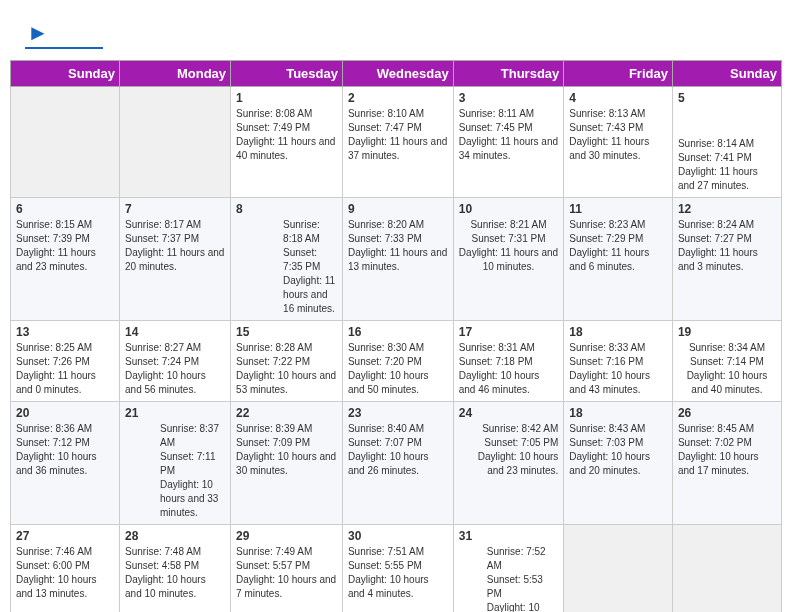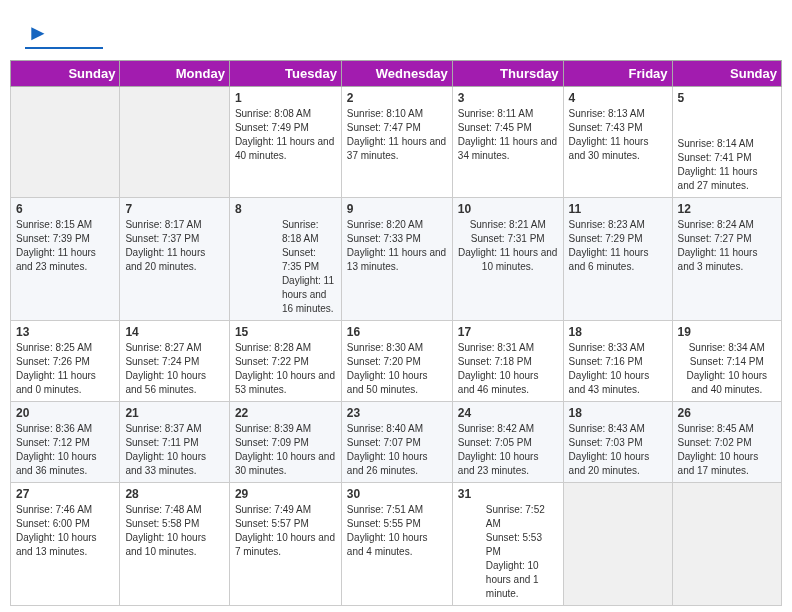--- a/index.html
+++ b/index.html
@@ -239,39 +239,39 @@
       </tr>
       <tr>
         <td>
           <span class="day-number">20</span>
           <div class="day-info" style="white-space: pre-line;">Sunrise: 8:36 AM
 Sunset: 7:12 PM
 Daylight: 10 hours and 36 minutes.</div>
         </td>
         <td>
           <span class="day-number">21</span>
-          <div class="day-info" style="white-space: pre-line;">Sunrise: 8:37 AM
+          <div class="day-info" style="white-space: pre-line; margin-left: 35px;">Sunrise: 8:37 AM
 Sunset: 7:11 PM
 Daylight: 10 hours and 33 minutes.</div>
         </td>
         <td>
           <span class="day-number">22</span>
           <div class="day-info" style="white-space: pre-line;">Sunrise: 8:39 AM
 Sunset: 7:09 PM
 Daylight: 10 hours and 30 minutes.</div>
         </td>
         <td>
           <span class="day-number">23</span>
           <div class="day-info" style="white-space: pre-line;">Sunrise: 8:40 AM
 Sunset: 7:07 PM
 Daylight: 10 hours and 26 minutes.</div>
         </td>
         <td>
           <span class="day-number">24</span>
-          <div class="day-info" style="white-space: pre-line;">Sunrise: 8:42 AM
+          <div class="day-info" style="white-space: pre-line; text-align: right;">Sunrise: 8:42 AM
 Sunset: 7:05 PM
 Daylight: 10 hours and 23 minutes.</div>
         </td>
         <td>
           <span class="day-number">18</span>
           <div class="day-info" style="white-space: pre-line;">Sunrise: 8:43 AM
 Sunset: 7:03 PM
 Daylight: 10 hours and 20 minutes.</div>
         </td>
         <td>
@@ -284,21 +284,21 @@
       <tr>
         <td>
           <span class="day-number">27</span>
           <div class="day-info" style="white-space: pre-line;">Sunrise: 7:46 AM
 Sunset: 6:00 PM
 Daylight: 10 hours and 13 minutes.</div>
         </td>
         <td>
           <span class="day-number">28</span>
           <div class="day-info" style="white-space: pre-line;">Sunrise: 7:48 AM
-Sunset: 5:58 PM
+Sunset: 4:58 PM
 Daylight: 10 hours and 10 minutes.</div>
         </td>
         <td>
           <span class="day-number">29</span>
           <div class="day-info" style="white-space: pre-line;">Sunrise: 7:49 AM
 Sunset: 5:57 PM
 Daylight: 10 hours and 7 minutes.</div>
         </td>
         <td>
           <span class="day-number">30</span>

